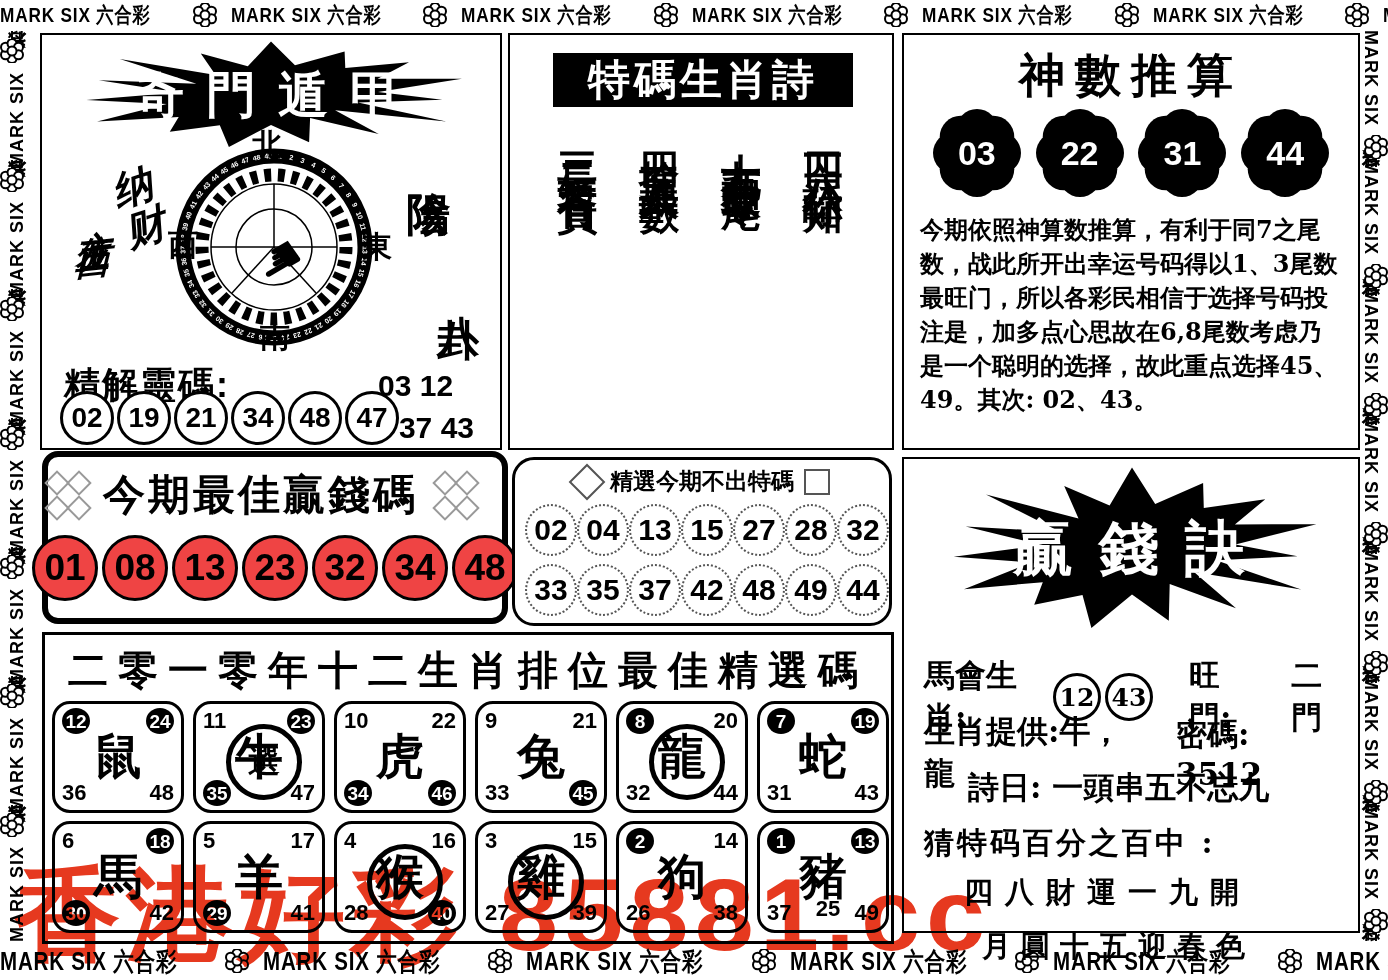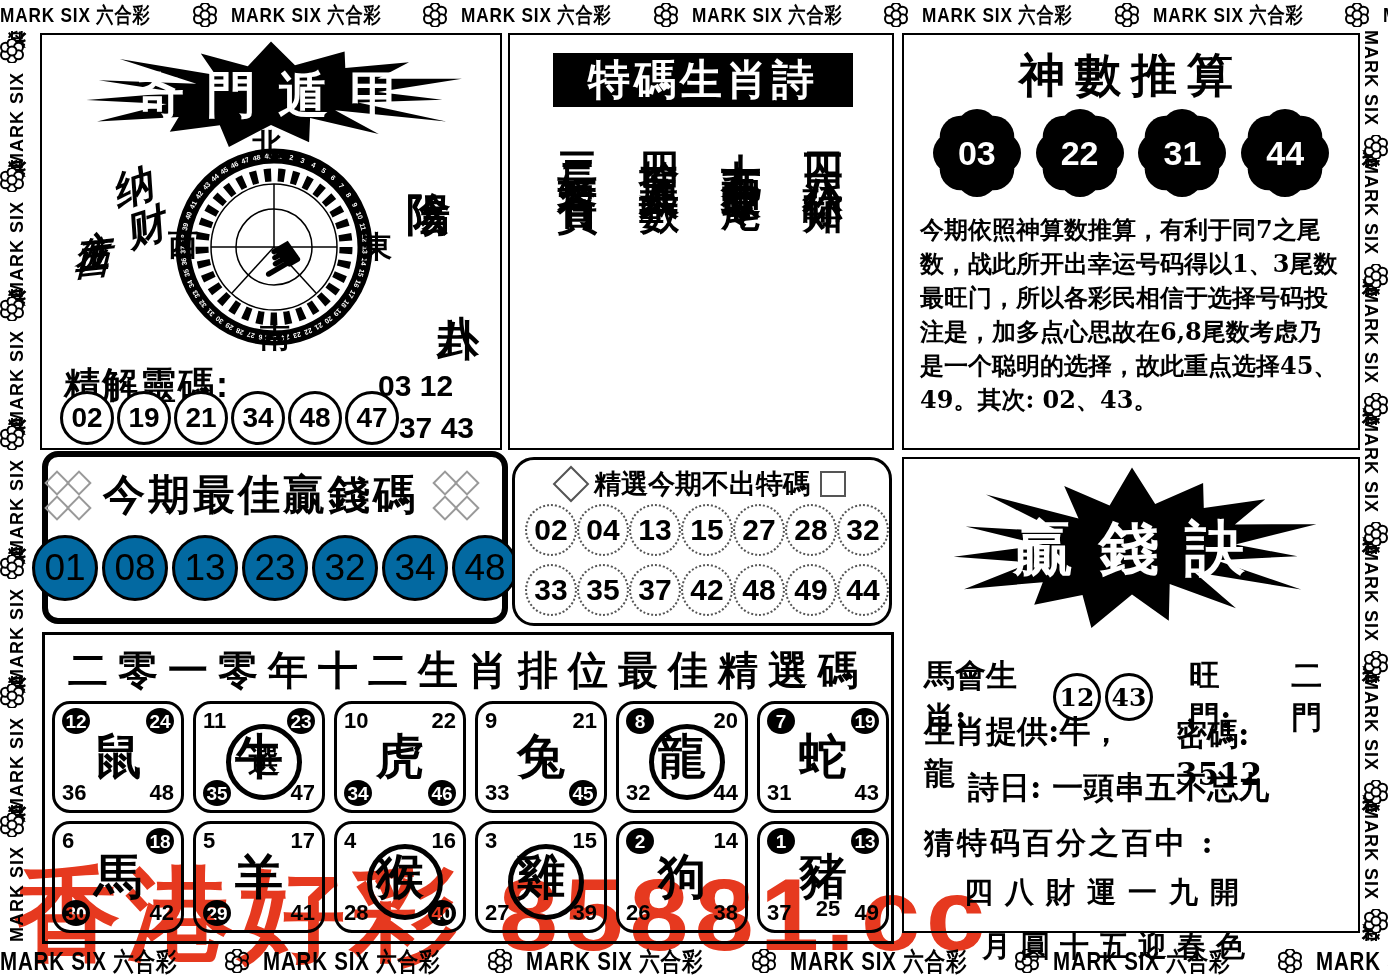--- a/index.html
+++ b/index.html
@@ -70,25 +70,25 @@
                 font-family:"DejaVu Serif","Liberation Serif",serif;font-weight:bold;}
   
   #p-bestwin{left:42px;top:451px;width:466px;height:173px;border:6px solid #000;border-radius:16px;}
   #bestwin-title{position:absolute;left:0;top:10px;width:100%;display:flex;align-items:center;
                  gap:18px;font-size:42px;font-weight:bold;letter-spacing:3px;
                  font-family:"DejaVu Serif","Liberation Serif",serif;}
   .dia-cluster{display:grid;grid-template-columns:15px 15px;grid-gap:7px;transform:rotate(0deg);}
   .dia{width:14px;height:14px;border:2px solid #999;transform:rotate(45deg);}
   #bestwin-nums{position:absolute;left:0;top:78px;width:100%;display:flex;justify-content:center;gap:4px;}
   .big-circle{width:60px;height:60px;border:3px solid #000;border-radius:50%;display:flex;align-items:center;
-              justify-content:center;font-weight:normal;font-size:37px;background:#0369a1;flex:none;}
+              justify-content:center;font-weight:bold;font-size:37px;background:#ef4444;flex:none;}
   
   #p-noshow{left:512px;top:457px;width:380px;height:169px;border:3px solid #000;border-radius:22px;}
   #noshow-title{position:absolute;left:0;top:6px;width:100%;display:flex;align-items:center;justify-content:center;
-                gap:10px;font-size:27px;font-weight:bold;font-family:"DejaVu Serif","Liberation Serif",serif;}
+                gap:10px;font-size:23px;font-weight:bold;font-family:"DejaVu Serif","Liberation Serif",serif;}
   .deco-diamond{width:22px;height:22px;border:2px solid #555;transform:rotate(45deg);}
   .deco-square{width:22px;height:22px;border:2px solid #555;}
   .noshow-row{position:absolute;left:0;width:100%;display:flex;justify-content:space-evenly;padding:0 10px;box-sizing:border-box;}
   #noshow-row1{top:44px;} #noshow-row2{top:104px;}
   .dot-circle{width:48px;height:48px;border:2px dotted #555;border-radius:50%;display:flex;align-items:center;
               justify-content:center;font-weight:900;font-size:30px;flex:none;}
   
   #p-winf{left:902px;top:457px;width:458px;height:476px;}
   #winf-burst{left:28px;top:6px;width:400px;height:168px;}
   #winf-burst .btxt{font-size:60px;letter-spacing:26px;padding-left:20px;box-sizing:border-box;font-family:"DejaVu Serif","Liberation Serif",serif;}

